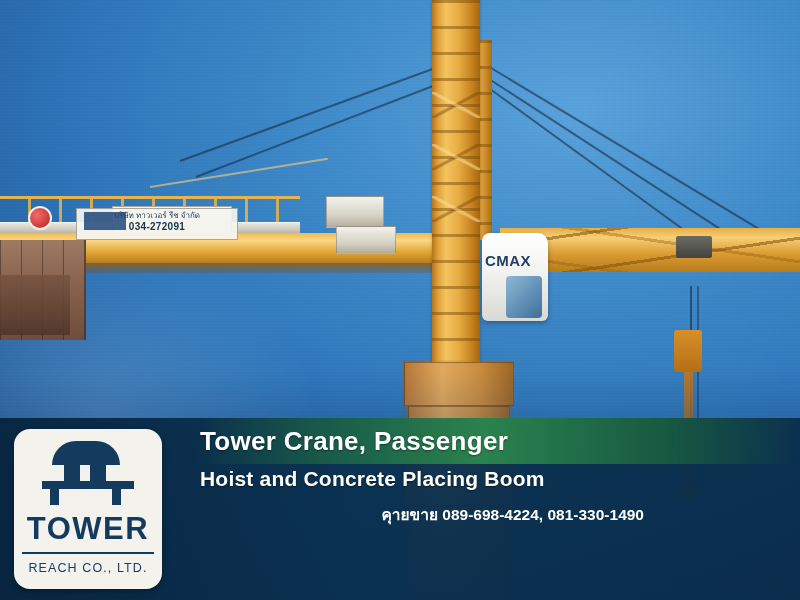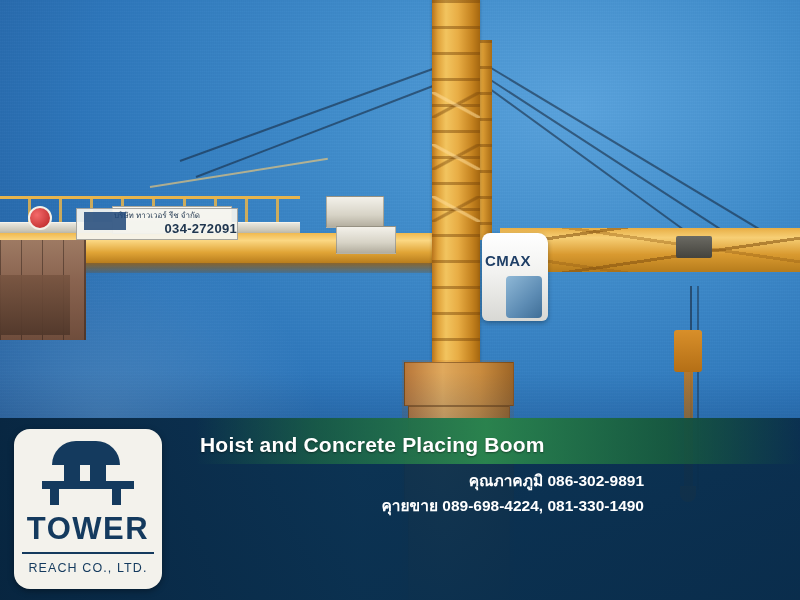--- a/index.html
+++ b/index.html
@@ -304,21 +304,21 @@
     position: absolute;
     background: rgba(245,245,240,.92);
     border: 1px solid rgba(90,90,85,.5);
     color: #20364f;
     font-size: 8px;
     font-family: "Liberation Sans", sans-serif;
     text-align: center;
     line-height: 1.25;
     overflow: hidden;
   }
-  .sticker .phone { font-size: 13px; font-weight: bold; letter-spacing: .3px; text-align: right; }
+  .sticker .phone { font-size: 10px; font-weight: bold; letter-spacing: .3px; }
 
   
   .banner {
     position: absolute;
     left: 0;
     bottom: 0;
     width: 800px;
     height: 182px;
     background: linear-gradient(to right, rgba(7,37,63,0.97) 0%, rgba(9,43,72,0.96) 22%, rgba(10,48,78,0.93) 45%, rgba(9,44,74,0.93) 100%);
   }
@@ -540,27 +540,24 @@
           <div class="leg-l"></div>
           <div class="leg-r"></div>
         </div>
         <div class="logo-word">TOWER</div>
         <div class="logo-rule"></div>
         <div class="logo-sub">REACH CO., LTD.</div>
       </div>
     </div>
 
     <div class="banner-text">
+      <div class="title1">Tower Crane, Passenger</div>
       <div class="title2">Hoist and Concrete Placing Boom</div>
 
       <div class="contact-lines">
-        <div class="cline">
-          <span>คุณภาคภูมิ</span>
-          <span>086-302-9891</span>
-        </div>
         <div class="cline">
           <span>คุายขาย</span>
           <span>089-698-4224, 081-330-1490</span>
         </div>
       </div>
     </div>
   </div>
 
 </div>
 

